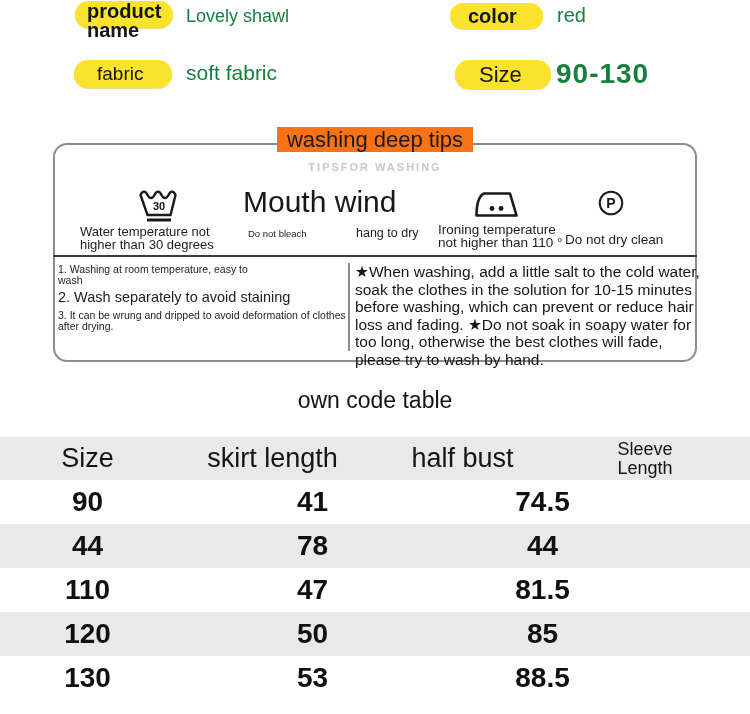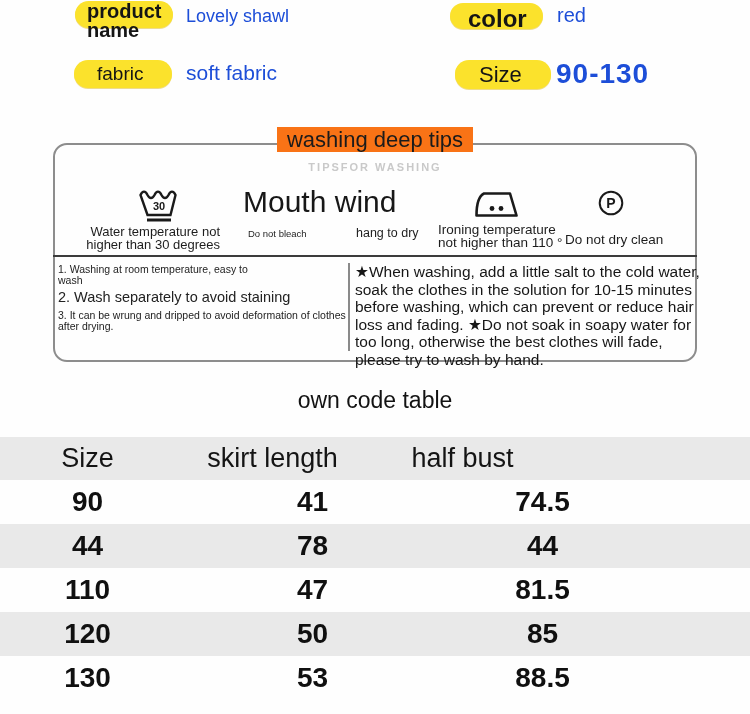--- a/index.html
+++ b/index.html
@@ -22,25 +22,25 @@
     border-radius: 14px;
     box-shadow: 0 1px 0 rgba(222,180,0,.45);
   }
   .pill-product { left: 75px; top: 1px;  width: 98px; height: 27px; }
   .pill-color   { left: 450px; top: 3px; width: 93px; height: 26px; }
   .pill-fabric  { left: 74px; top: 60px; width: 98px; height: 28px; }
   .pill-size    { left: 455px; top: 60px; width: 96px; height: 29px; }
 
   .lbl { position: absolute; color: #151515; }
   .lbl-product { left: 87px;  top: 2px;  width: 88px; font-size: 20px; line-height: 19px; font-weight: 600; }
-  .lbl-color   { left: 468px; top: 5px;  font-size: 24px; font-weight: 700; }
+  .lbl-color   { left: 468px; top: 5px;  font-size: 20px; font-weight: 700; }
   .lbl-fabric  { left: 97px;  top: 63px; font-size: 19px; font-weight: 500; }
   .lbl-size    { left: 479px; top: 62px; font-size: 22px; font-weight: 500; }
 
-  .val { position: absolute; color: #1d4ed8; }
+  .val { position: absolute; color: #15803d; }
   .val-product { left: 186px; top: 6px;  font-size: 18px; font-weight: 500; }
   .val-color   { left: 557px; top: 4px;  font-size: 20px; font-weight: 500; }
   .val-fabric  { left: 186px; top: 61px; font-size: 21px; font-weight: 500; }
   .val-size    { left: 556px; top: 58px; font-size: 28px; font-weight: 700; letter-spacing: 1px; }
 
   
   .wash-box {
     position: absolute;
     left: 53px; top: 143px;
     width: 644px; height: 219px;
@@ -69,21 +69,21 @@
     color: #c9c9c9;
   }
 
   .sym-icon { position: absolute; }
   .tub-icon    { left: 138px; top: 188px; }
   .bigtext     { left: 243px; top: 185px; width: 160px; font-size: 30px; font-weight: 500; color: #171717; }
   .iron-icon   { left: 474px; top: 190px; }
   .p-icon      { left: 598px; top: 190px; }
 
   .cap { position: absolute; color: #1d1d1d; }
-  .cap-water { left: 80px;  top: 225px; width: 140px; font-size: 13px; line-height: 13px; text-align: right; font-weight: 500; }
+  .cap-water { left: 80px;  top: 225px; width: 140px; font-size: 13px; line-height: 13px; text-align: left; font-weight: 500; }
   .cap-bleach{ left: 248px; top: 228px; font-size: 9.5px; font-weight: 500; }
   .cap-hang  { left: 356px; top: 226px; font-size: 12.5px; font-weight: 500; }
   .cap-iron  { left: 438px; top: 224px; width: 135px; font-size: 13.5px; line-height: 12.5px; font-weight: 500; }
   .cap-dry   { left: 565px; top: 232px; font-size: 13.5px; font-weight: 500; }
 
   .hr-divider {
     position: absolute;
     left: 53px; top: 255px;
     width: 644px; height: 2px;
     background: #3c3c3c;
@@ -205,20 +205,21 @@
 
   <div class="wash-note">★When washing, add a little salt to the cold water, soak the clothes in the solution for 10-15 minutes before washing, which can prevent or reduce hair loss and fading. ★Do not soak in soapy water for too long, otherwise the best clothes will fade, please try to wash by hand.</div>
 
   <div class="chart-title">own code table</div>
 
   <div class="size-table">
     <div class="t-row t-head">
       <div class="t-cell h-cell">Size</div>
       <div class="t-cell h-cell">skirt length</div>
       <div class="t-cell h-cell">half bust</div>
+      <div class="t-cell h-cell small"><span class="wrapbox">Sleeve Length</span></div>
     </div>
 
     <div class="t-row t-data">
       <div class="t-cell d-cell">90</div>
       <div class="t-cell d-cell">41</div>
       <div class="t-cell d-cell">74.5</div>
       <div class="t-cell d-cell">41</div>
     </div>
     <div class="t-row t-data alt">
       <div class="t-cell d-cell">44</div>

